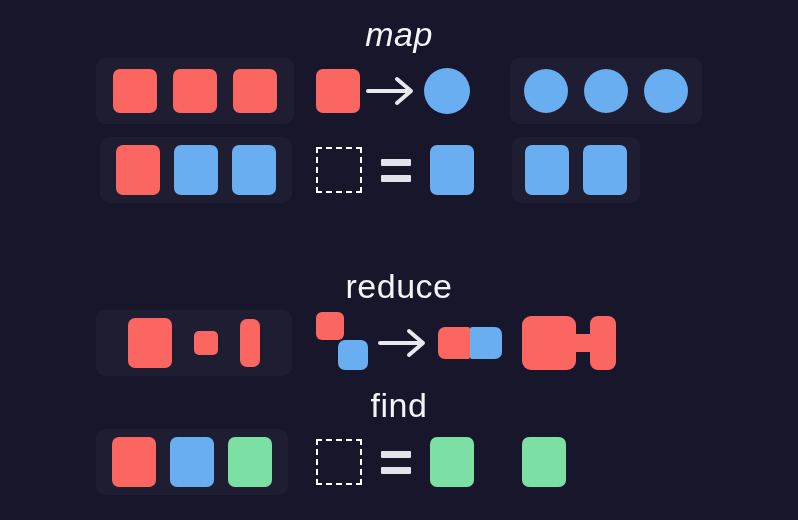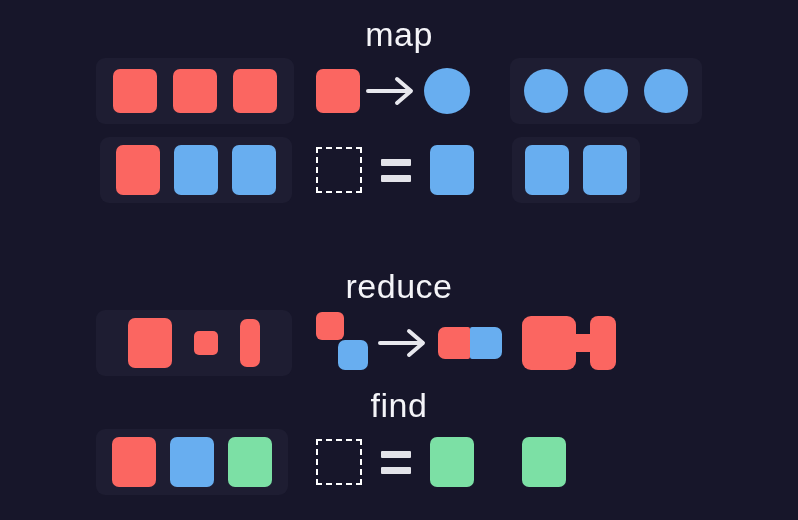--- a/index.html
+++ b/index.html
@@ -140,21 +140,21 @@
   .dumbbell span { position: absolute; background: #fb6661; }
   .dumbbell .big  { left: 0;  top: 0;  width: 54px; height: 54px; border-radius: 9px; }
   .dumbbell .link { left: 50px; top: 18px; width: 22px; height: 18px; border-radius: 3px; }
   .dumbbell .end  { left: 68px; top: 0;  width: 26px; height: 54px; border-radius: 8px; }
 </style>
 </head>
 <body>
 
 <div class="diagram">
 
-  <div class="row" style="top:14px;">
+  <div class="row" style="top:14px;font-style:italic;">
     <div class="row-title">map</div>
     <div class="row-body">
 
       <div class="panel" style="position:absolute; left:96px; width:198px; gap:16px;">
         <div class="sq c-red" style="width:44px;height:44px;"></div>
         <div class="sq c-red" style="width:44px;height:44px;"></div>
         <div class="sq c-red" style="width:44px;height:44px;"></div>
       </div>
 
       <div class="group" style="position:absolute; left:316px; gap:4px;">

